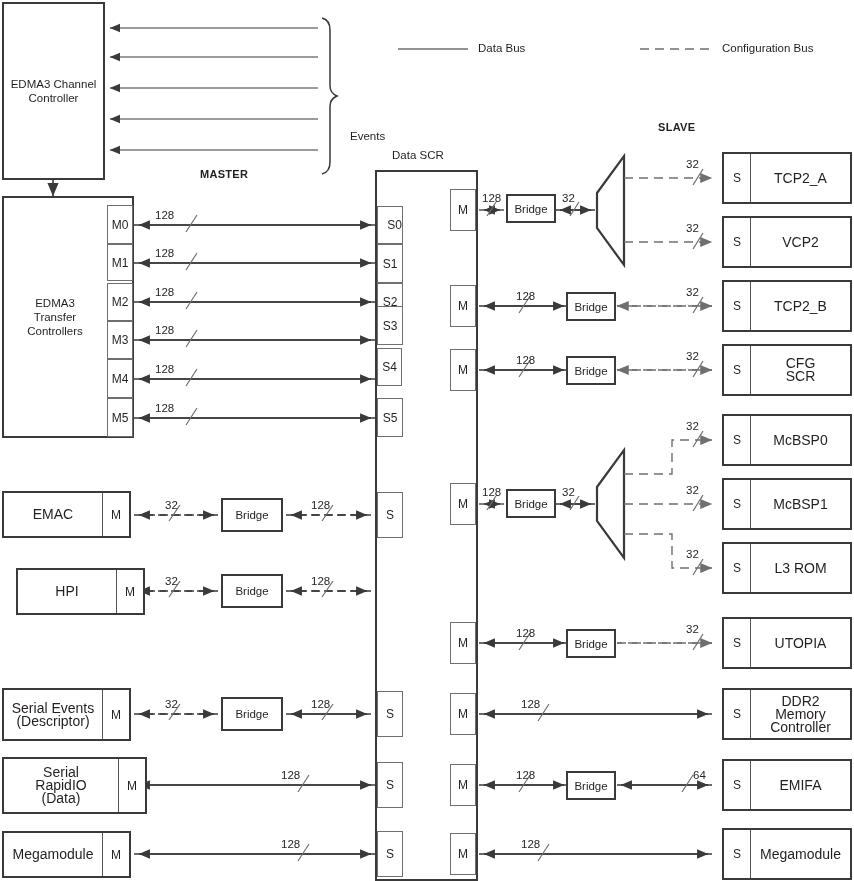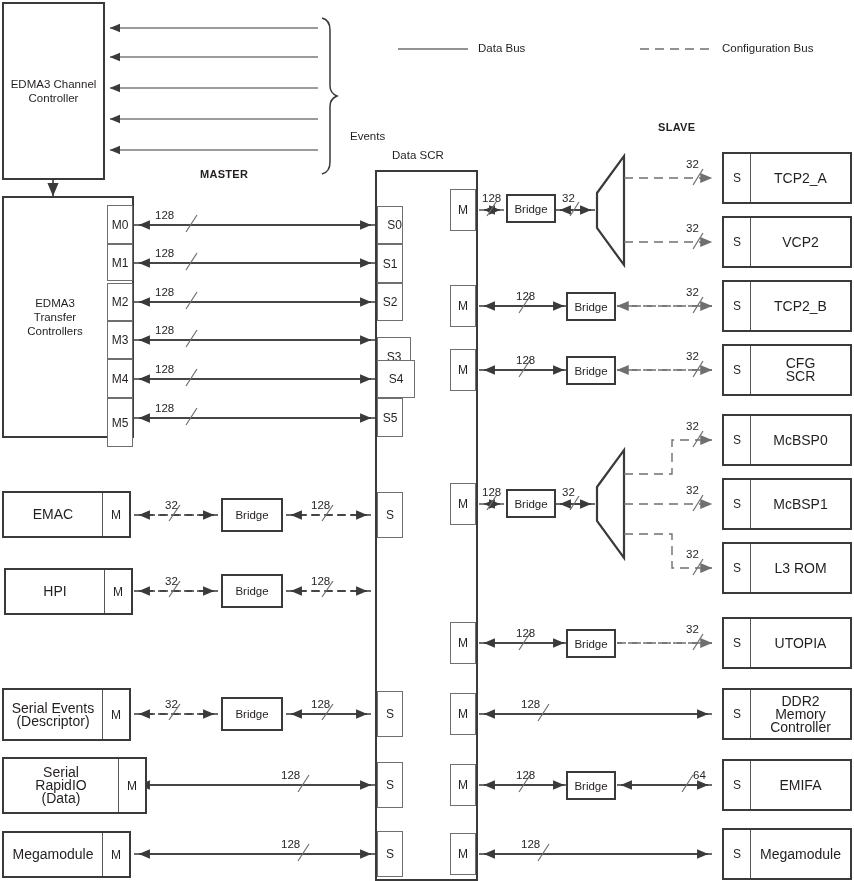--- a/index.html
+++ b/index.html
@@ -287,45 +287,45 @@
     </div>
   <div class="mport" style="left:107px;top:283px;width:26px;height:38px;">
       <span>M2</span>
     </div>
   <div class="mport" style="left:107px;top:321px;width:26px;height:38px;">
       <span>M3</span>
     </div>
   <div class="mport" style="left:107px;top:359px;width:26px;height:39px;">
       <span>M4</span>
     </div>
-  <div class="mport" style="left:107px;top:398px;width:26px;height:49px;">
+  <div class="mport" style="left:107px;top:398px;width:26px;height:39px;">
       <span>M5</span>
     </div>
 
   <div class="busnum" style="left:155px;top:209px;">128</div>
   <div class="busnum" style="left:155px;top:247px;">128</div>
   <div class="busnum" style="left:155px;top:286px;">128</div>
   <div class="busnum" style="left:155px;top:324px;">128</div>
   <div class="busnum" style="left:155px;top:363px;">128</div>
   <div class="busnum" style="left:155px;top:402px;">128</div>
 
   <div class="scr" style="left:375px;top:170px;width:103px;height:711px;"></div>
   <div class="sport" style="left:377px;top:206px;width:26px;height:38px;justify-content:flex-end;">
       <span>S0</span>
     </div>
   <div class="sport" style="left:377px;top:244px;width:26px;height:39px;">
       <span>S1</span>
     </div>
   <div class="sport" style="left:377px;top:283px;width:26px;height:38px;">
       <span>S2</span>
     </div>
-  <div class="sport" style="left:377px;top:337px;width:34px;height:39px;">
+  <div class="sport" style="left:377px;top:306px;width:26px;height:39px;">
       <span>S3</span>
     </div>
-  <div class="sport" style="left:377px;top:360px;width:38px;height:38px;">
+  <div class="sport" style="left:377px;top:348px;width:25px;height:38px;">
       <span>S4</span>
     </div>
   <div class="sport" style="left:377px;top:398px;width:26px;height:39px;">
       <span>S5</span>
     </div>
 
   <div class="sport" style="left:377px;top:492px;width:26px;height:46px;">
       <span>S</span>
     </div>
   <div class="sport" style="left:377px;top:691px;width:26px;height:46px;">
@@ -360,21 +360,21 @@
       <span>M</span>
     </div>
   <div class="mport" style="left:450px;top:833px;width:26px;height:42px;">
       <span>M</span>
     </div>
 
   <div class="blk" style="left:2px;top:491px;width:129px;height:47px;">
     <div class="body">EMAC</div>
     <div class="port right">M</div>
   </div>
-  <div class="blk" style="left:4px;top:568px;width:129px;height:47px;">
+  <div class="blk" style="left:16px;top:568px;width:129px;height:47px;">
     <div class="body">HPI</div>
     <div class="port right">M</div>
   </div>
   <div class="blk" style="left:2px;top:688px;width:129px;height:53px;">
     <div class="body">Serial Events
 (Descriptor)</div>
     <div class="port right">M</div>
   </div>
   <div class="blk" style="left:2px;top:757px;width:145px;height:57px;">
     <div class="body">Serial

